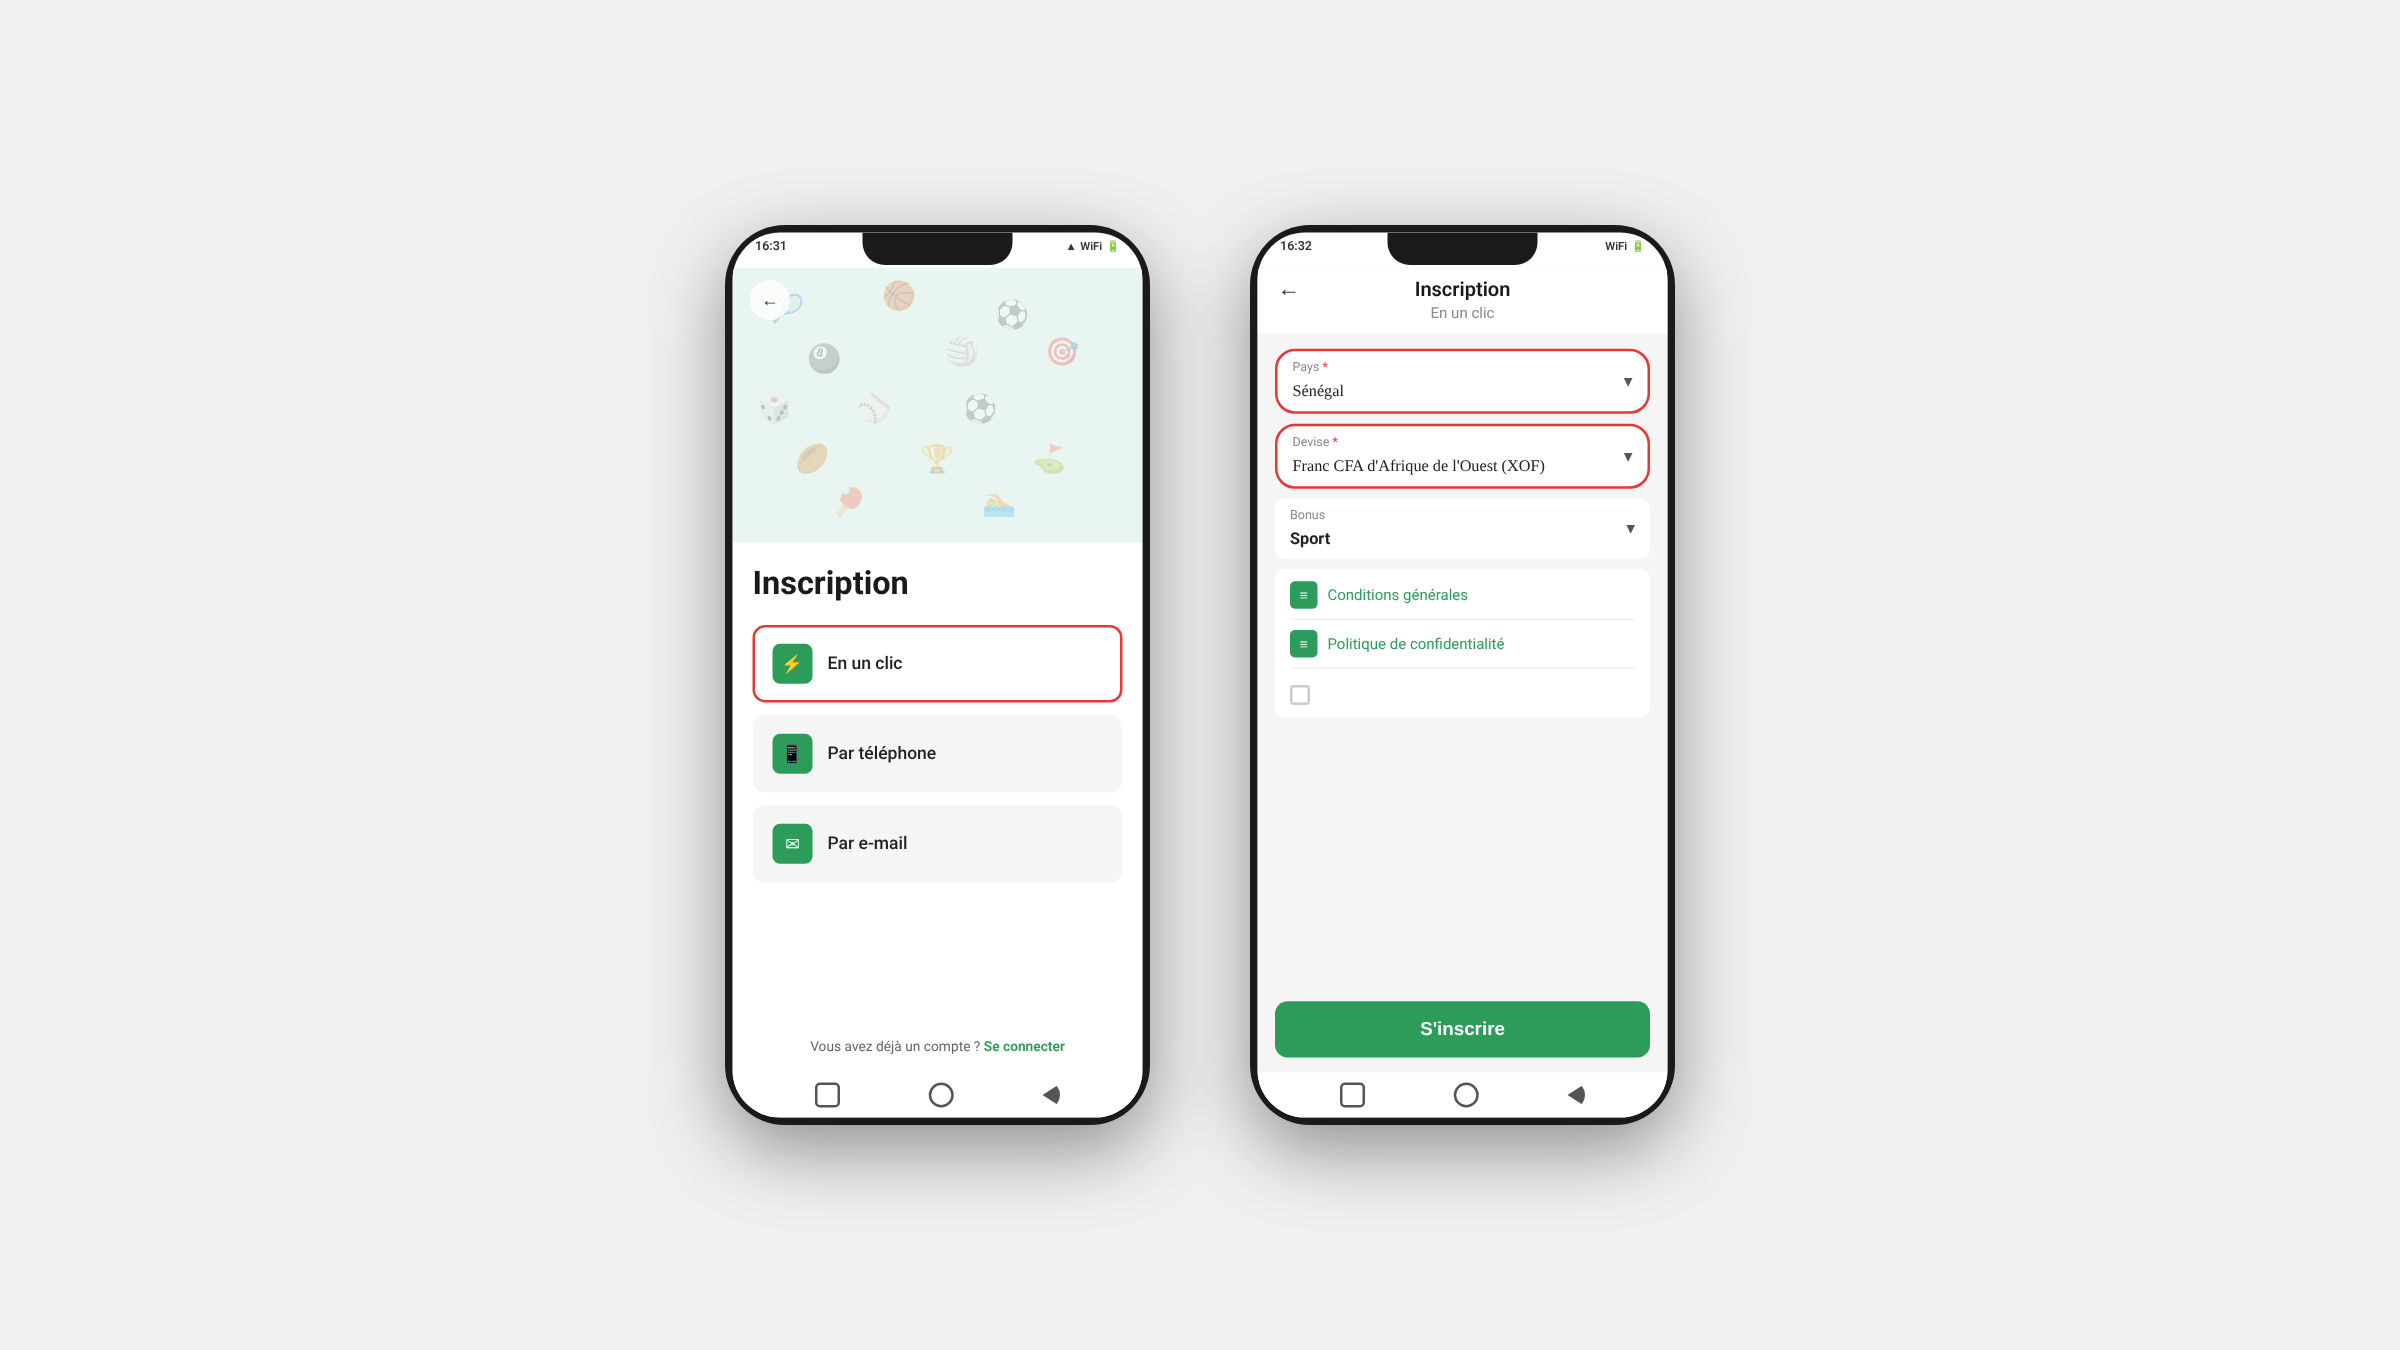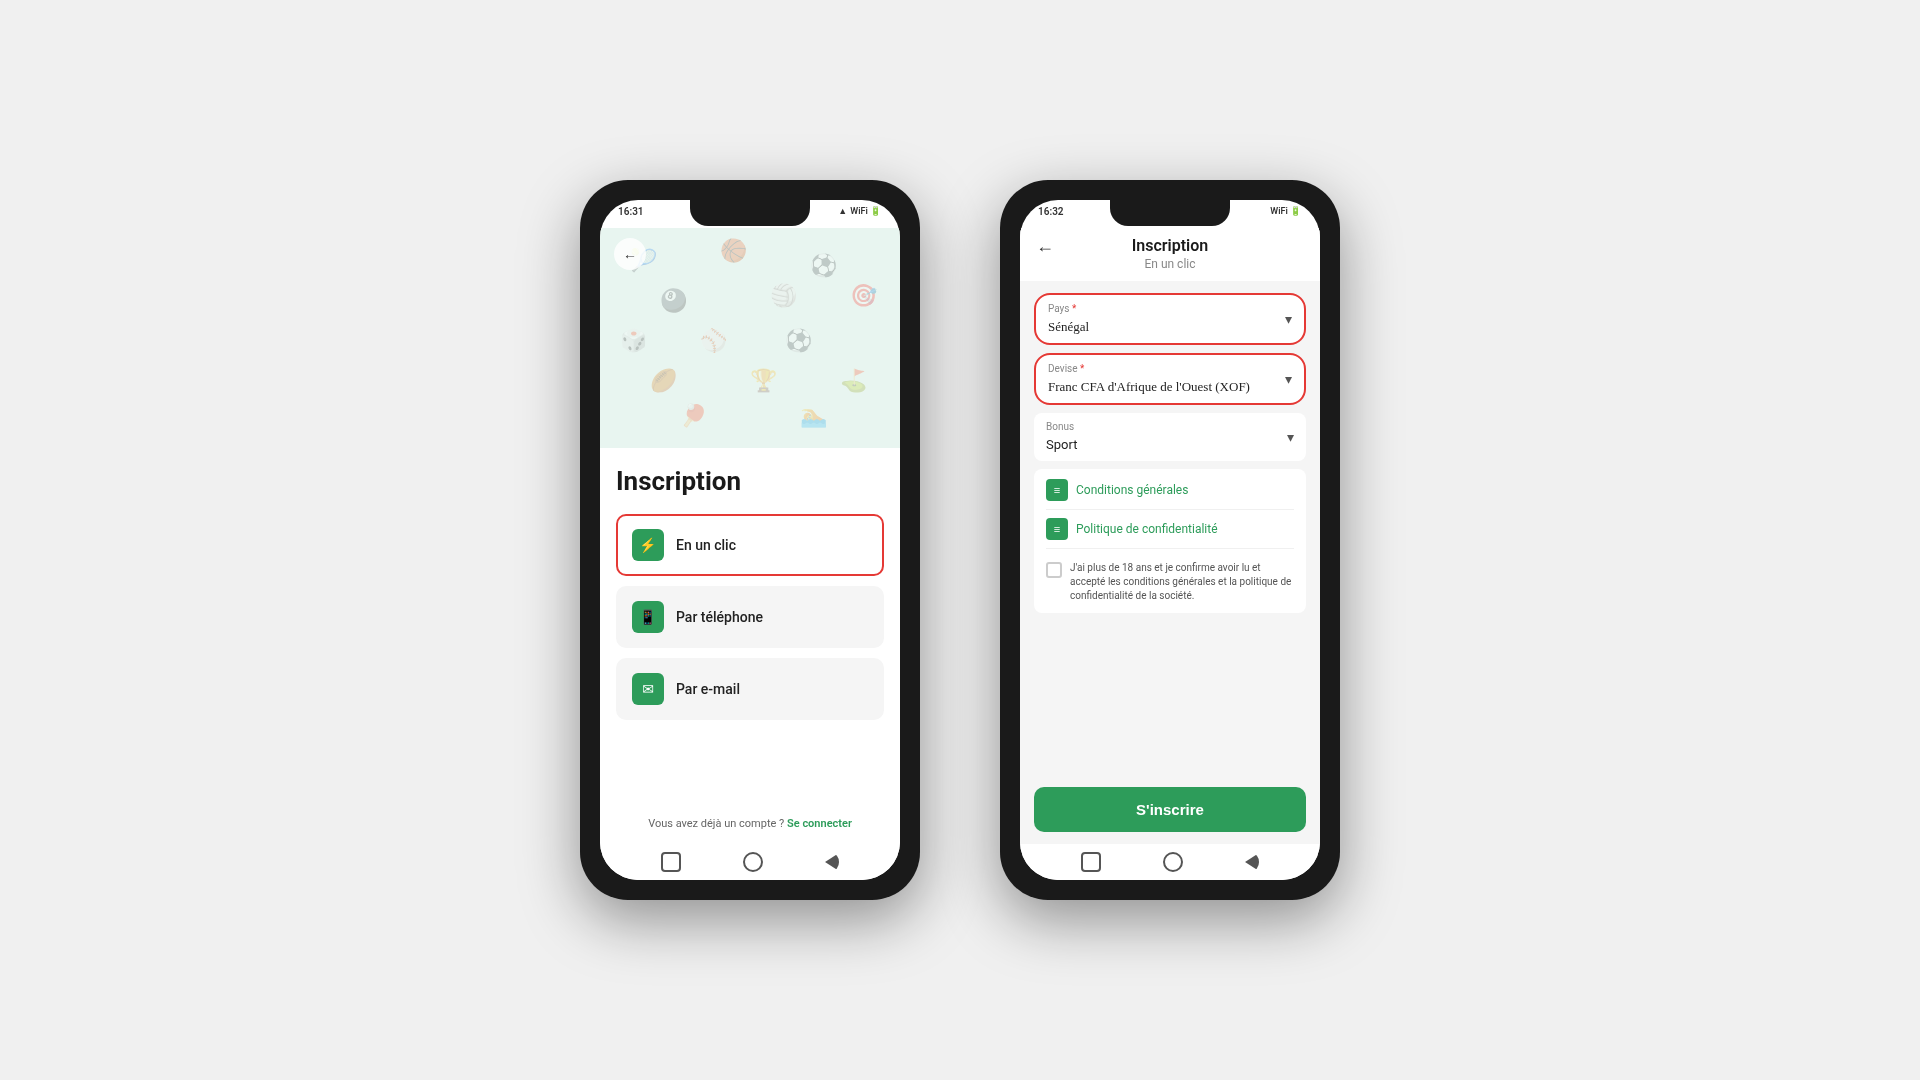--- a/index.html
+++ b/index.html
@@ -13,21 +13,21 @@
       gap: 80px;
       font-family: -apple-system, BlinkMacSystemFont, 'Segoe UI', Roboto, sans-serif;
     }
 
     
     .phone {
       width: 340px;
       height: 720px;
       background: #1a1a1a;
       border-radius: 48px;
-      padding: 20px;
+      padding: 6px;
       box-shadow: 0 20px 60px rgba(0,0,0,0.4);
       position: relative;
     }
     .phone-inner {
       width: 100%;
       height: 100%;
       background: #fff;
       border-radius: 38px;
       overflow: hidden;
       position: relative;
@@ -301,21 +301,21 @@
     }
     .bonus-field label {
       font-size: 10px;
       color: #888;
       display: block;
       margin-bottom: 2px;
     }
     .bonus-field .field-value {
       font-size: 13px;
       color: #222;
-      font-weight: 400;
+      font-weight: 700;
     }
 
     .conditions-section {
       background: #fff;
       border-radius: 8px;
       padding: 10px 12px;
       display: flex;
       flex-direction: column;
       gap: 8px;
     }
@@ -493,21 +493,20 @@
             <span class="condition-text">Conditions générales</span>
           </div>
           <div class="condition-divider"></div>
           <div class="condition-item">
             <div class="condition-icon">≡</div>
             <span class="condition-text">Politique de confidentialité</span>
           </div>
           <div class="condition-divider"></div>
           <div class="terms-check">
             <div class="checkbox-box"></div>
-            <span class="terms-text">J'ai plus de 18 ans et je confirme avoir lu et accepté les conditions générales et la politique de confidentialité de la société.</span>
           </div>
         </div>
 
         <button class="sinscrire-btn">S'inscrire</button>
       </div>
     </div>
     <div class="bottom-bar">
       <div class="bottom-nav-btn square"></div>
       <div class="bottom-nav-btn"></div>
       <div class="bottom-nav-btn triangle"></div>

